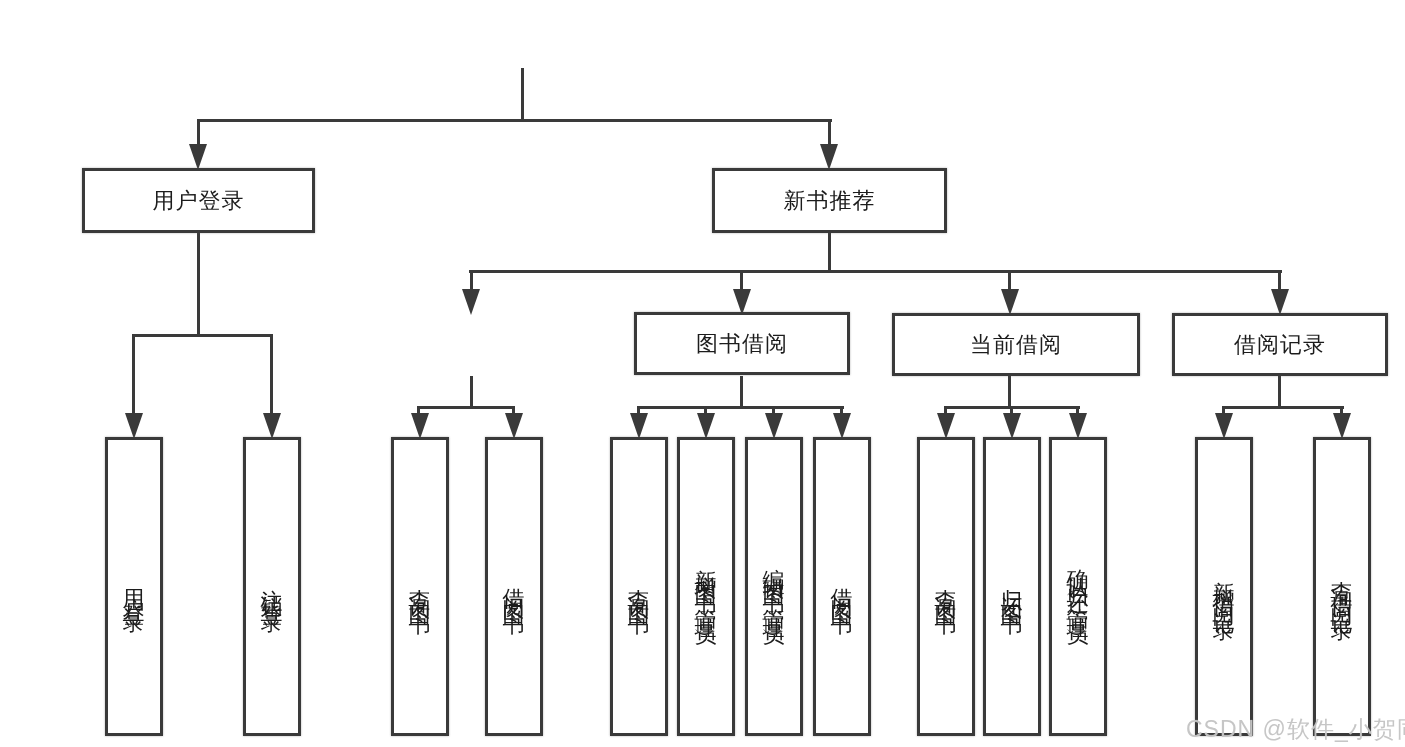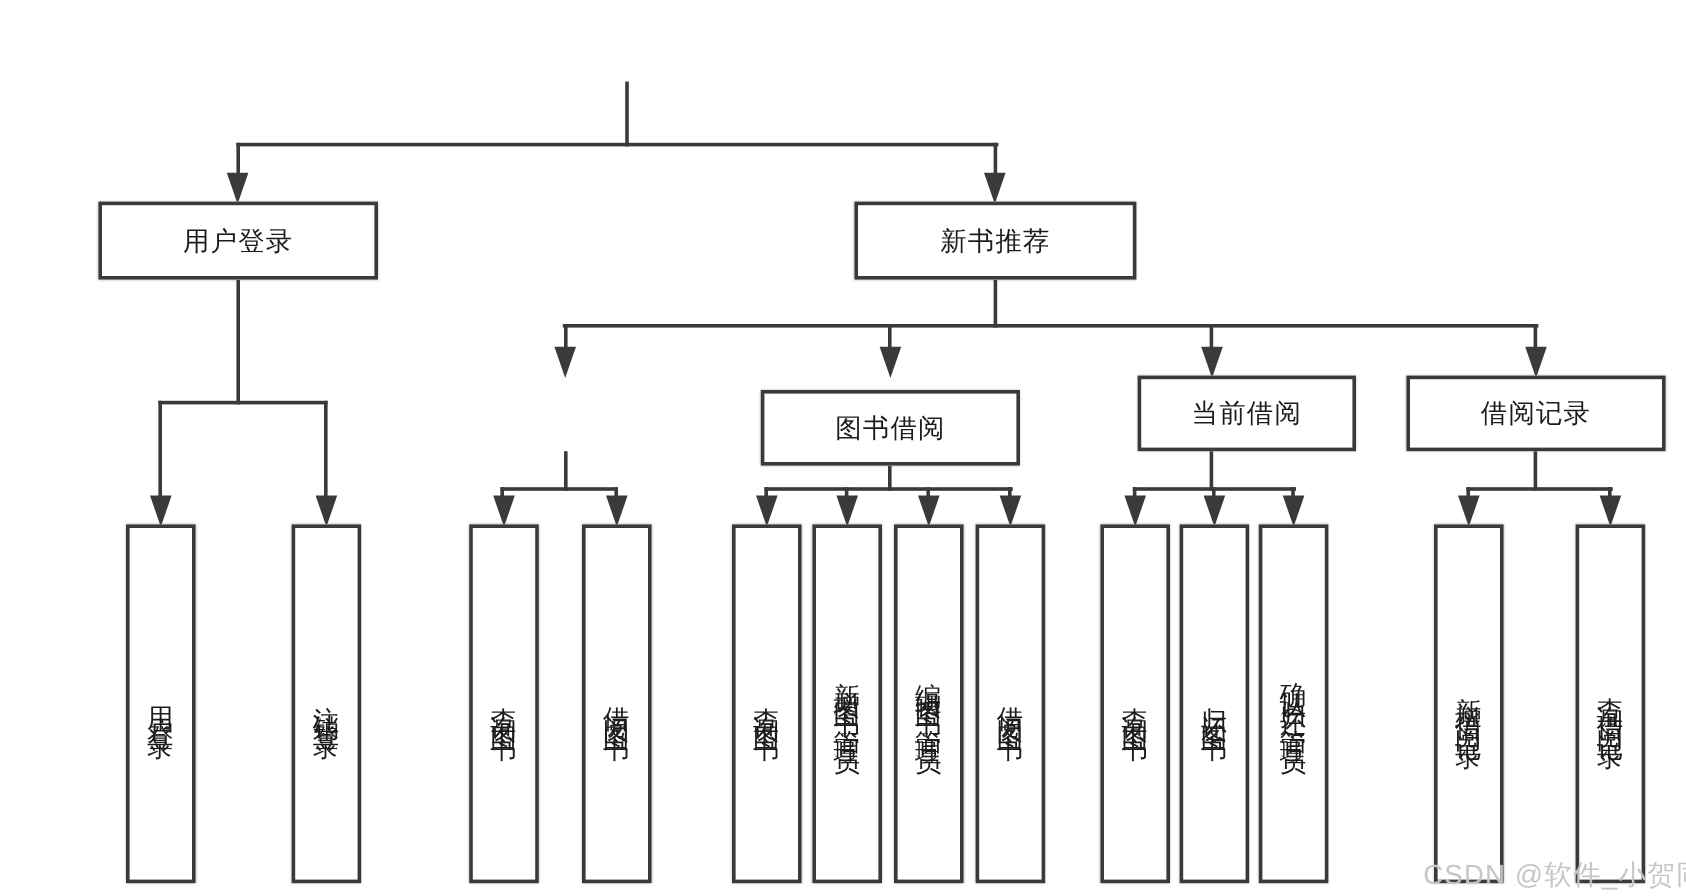--- a/index.html
+++ b/index.html
@@ -92,22 +92,22 @@
   <div class="ln" style="left:1222px;top:406px;width:122px;height:3px"></div>
   <div class="ln" style="left:1222px;top:406px;width:3px;height:10px"></div>
   <div class="arr" style="left:1215px;top:413px"></div>
   <div class="ln" style="left:1340px;top:406px;width:3px;height:10px"></div>
   <div class="arr" style="left:1333px;top:413px"></div>
 
 
   <div class="box" style="left:82px;top:168px;width:233px;height:65px">用户登录</div>
   <div class="box" style="left:712px;top:168px;width:235px;height:65px">新书推荐</div>
 
-  <div class="box" style="left:634px;top:325px;width:216px;height:63px">图书借阅</div>
-  <div class="box" style="left:948px;top:313px;width:182px;height:63px">当前借阅</div>
+  <div class="box" style="left:634px;top:312px;width:216px;height:63px">图书借阅</div>
+  <div class="box" style="left:892px;top:313px;width:248px;height:63px">当前借阅</div>
   <div class="box" style="left:1172px;top:313px;width:216px;height:63px">借阅记录</div>
 
   <div class="box v" style="left:105px;top:437px;width:58px;height:299px">用户登录</div>
   <div class="box v" style="left:243px;top:437px;width:58px;height:299px">注销登录</div>
 
   <div class="box v" style="left:391px;top:437px;width:58px;height:299px">查询图书</div>
   <div class="box v" style="left:485px;top:437px;width:58px;height:299px">借阅图书</div>
 
   <div class="box v" style="left:610px;top:437px;width:58px;height:299px">查询图书</div>
   <div class="box v" style="left:677px;top:437px;width:58px;height:299px">新增图书（管理员）</div>

